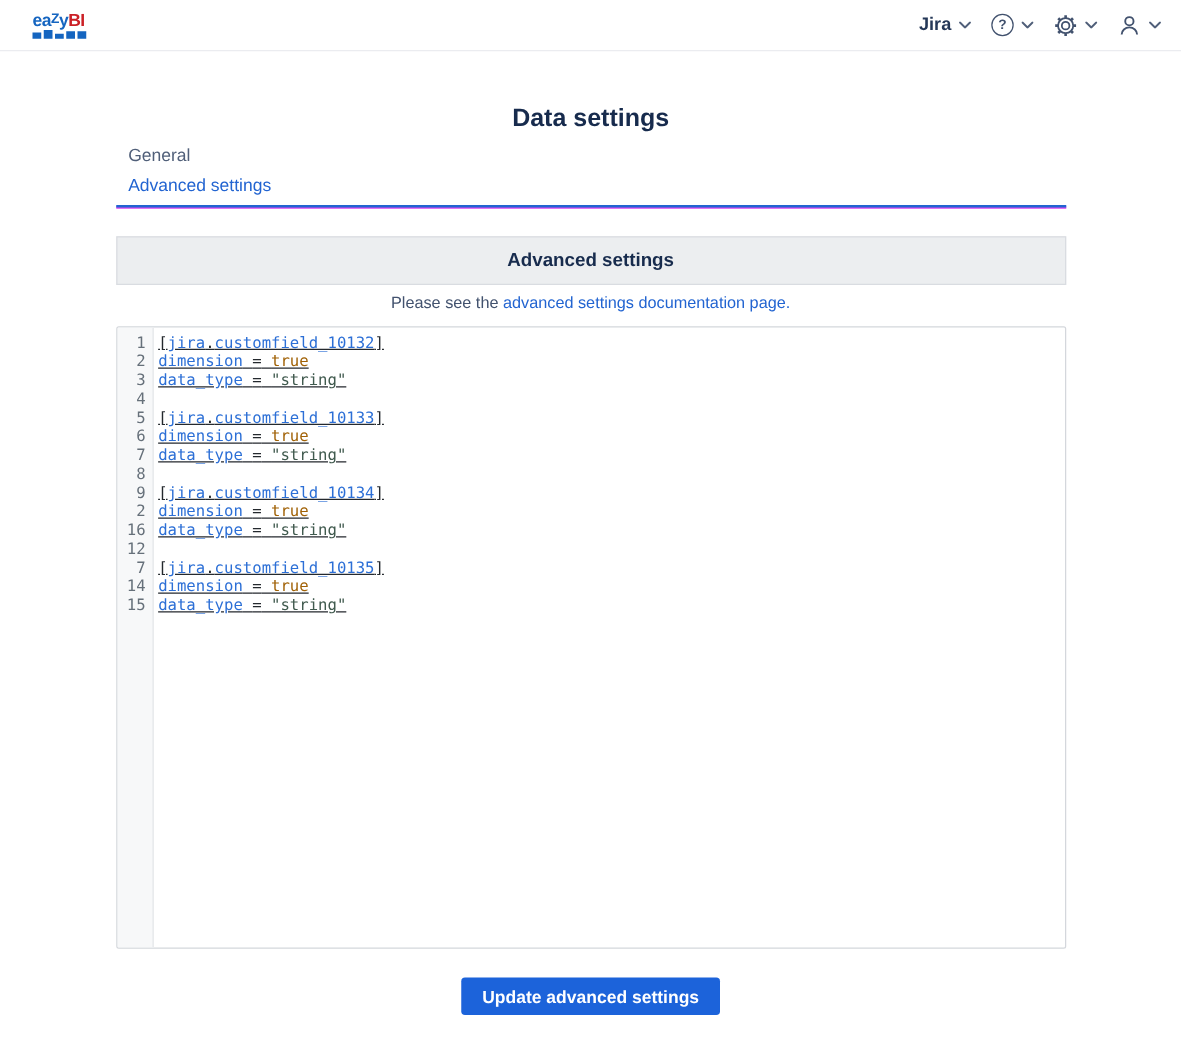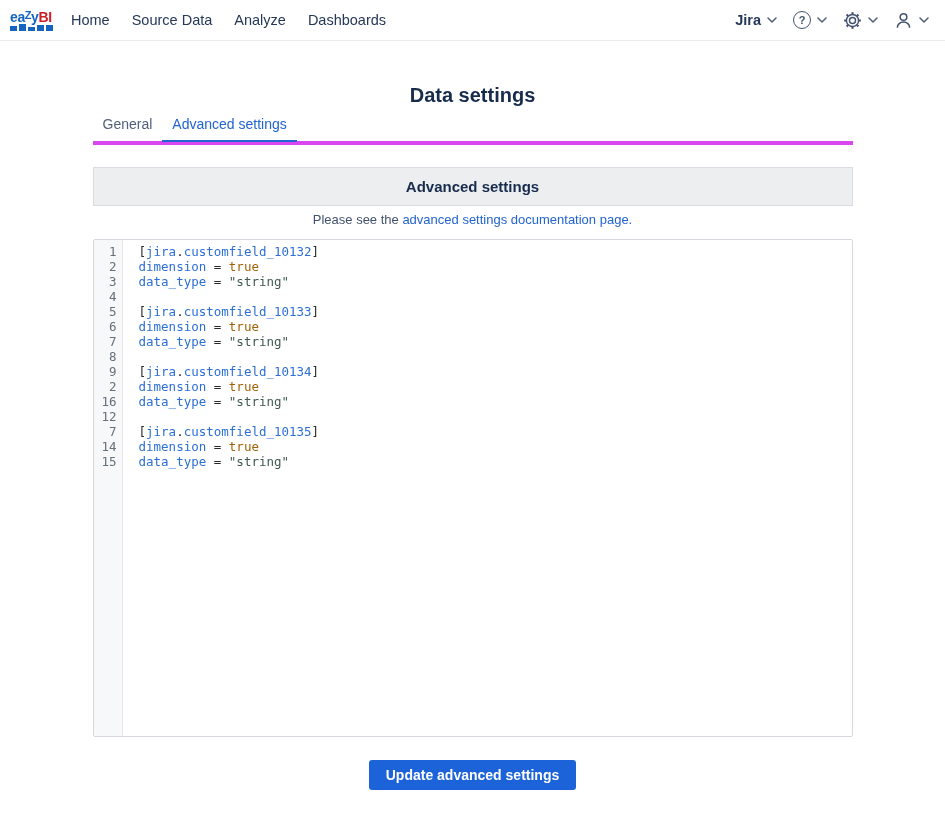--- a/index.html
+++ b/index.html
@@ -8,21 +8,21 @@
     width:945px; height:834px;
     font-family:"Liberation Sans", sans-serif;
     color:#172b4d;
     position:relative;
     overflow:hidden;
   }
 
   
   header {
     display:flex; align-items:center;
-    height:41px; padding:0 16px 0 10px;
+    height:41px; padding:0 16px 0 26px;
     border-bottom:1px solid #ebecf0;
     background:#fff;
   }
   .logo { display:flex; flex-direction:column; margin-right:18px; cursor:pointer; }
   .logo-text { font-weight:700; font-size:14px; line-height:13px; letter-spacing:-0.4px; }
   .lb { color:#1565c0; }
   .lz { color:#1565c0; font-size:11px; vertical-align:2.5px; }
   .lr { color:#cb2026; }
   .logo-bars { display:flex; gap:2px; align-items:flex-end; height:7px; margin-top:1px; }
   .logo-bars span { display:block; width:7px; background:#1565c0; }
@@ -48,21 +48,22 @@
 
   
   main { width:760px; margin:0 auto; }
   h1 {
     font-size:20px; line-height:24px; font-weight:700;
     text-align:center; color:#172b4d;
     margin:42px 0 0 0;
   }
   .tabs {
     display:flex; margin-top:9px;
-    border-bottom:4px solid #d946ef;
+    border-bottom:2px solid #d946ef;
+    flex-direction:column;
   }
   .tab {
     padding:0 10px 7px 10px; font-size:14px; line-height:17px;
     color:#505f79; text-decoration:none; cursor:pointer;
   }
   .tab.active {
     color:#2264d1;
     border-bottom:2px solid #2264d1;
     margin-bottom:-1px;
   }
@@ -82,21 +83,21 @@
     font-family:"DejaVu Sans Mono", monospace;
     font-size:12.5px; line-height:15px;
     background:#fff; overflow:hidden; cursor:text;
   }
   .gutter {
     width:29px; flex:0 0 29px;
     background:#f7f8f9; border-right:1px solid #e4e6e9;
     color:#66707a; text-align:right; padding-top:4px;
   }
   .gutter .ln { padding-right:5px; height:15px; }
-  .code { flex:1; padding:4px 0 0 16px; color:#24292e; white-space:pre; }
+  .code { flex:1; padding:4px 0 0 4px; color:#24292e; white-space:pre;text-decoration:underline; }
   .code .cl { min-height:15px; }
   .tok-k { color:#2c6fd6; }
   .tok-a { color:#a16207; }
   .tok-s { color:#405a4e; }
   .tok-p { color:#24292e; }
   .tok-t { color:#24292e; }
 
   
   .btn-row { display:flex; justify-content:center; margin-top:23px; }
   .btn-row button {
@@ -114,26 +115,20 @@
   <div class="logo">
     <div class="logo-text"><span class="lb">ea</span><span class="lz">Z</span><span class="lb">y</span><span class="lr">BI</span></div>
     <div class="logo-bars">
       <span class="bar1"></span>
         <span class="bar2"></span>
         <span class="bar3"></span>
         <span class="bar4"></span>
         <span class="bar5"></span>
     </div>
   </div>
-  <nav>
-    <a>Home</a>
-    <a>Source Data</a>
-    <a>Analyze</a>
-    <a>Dashboards</a>
-  </nav>
   <div class="nav-right">
     <div class="nav-drop">
       <span>Jira</span>
       <svg class="chev" width="10" height="6" viewBox="0 0 10 6">
           <polyline points="1,1 5,5 9,1" fill="none" stroke="#505f79" stroke-width="1.5" stroke-linecap="round" stroke-linejoin="round"></polyline>
         </svg>
     </div>
     <div class="nav-drop">
       <span class="icon-circle">?</span>
       <svg class="chev" width="10" height="6" viewBox="0 0 10 6">

